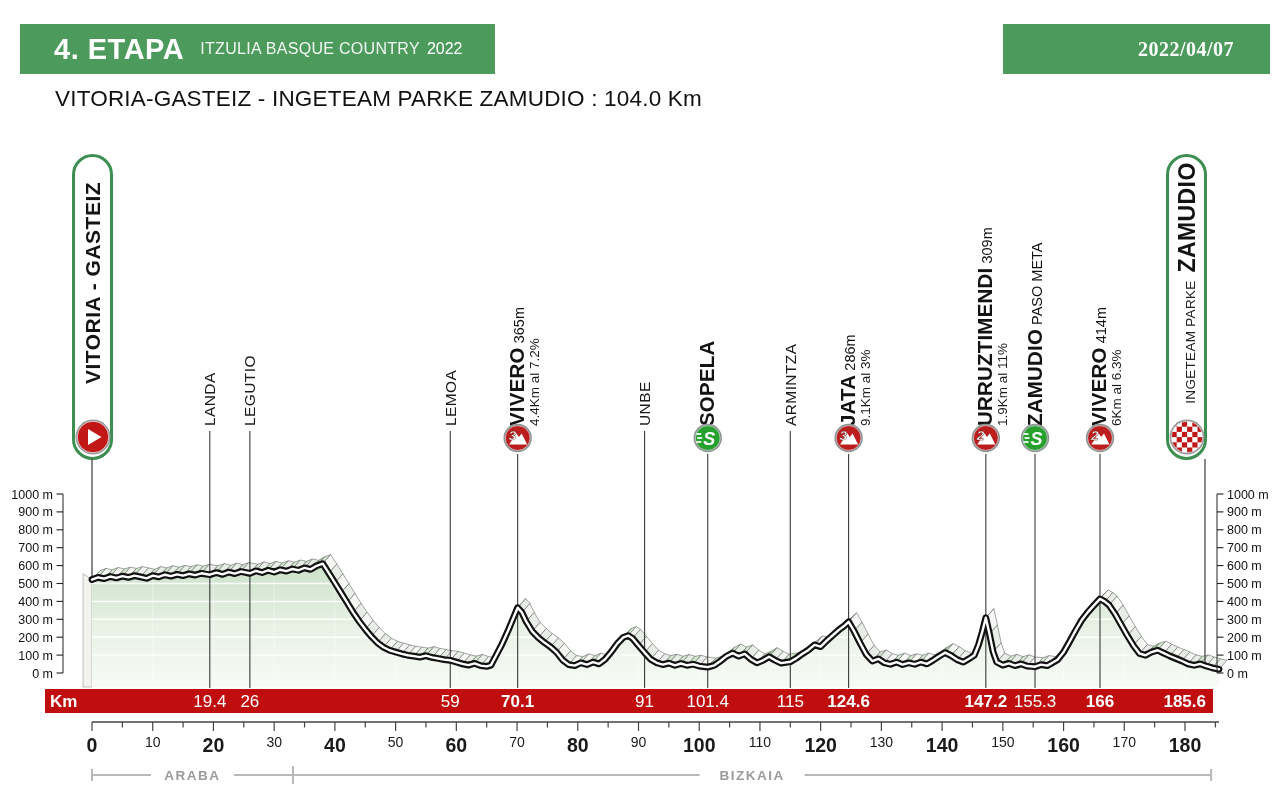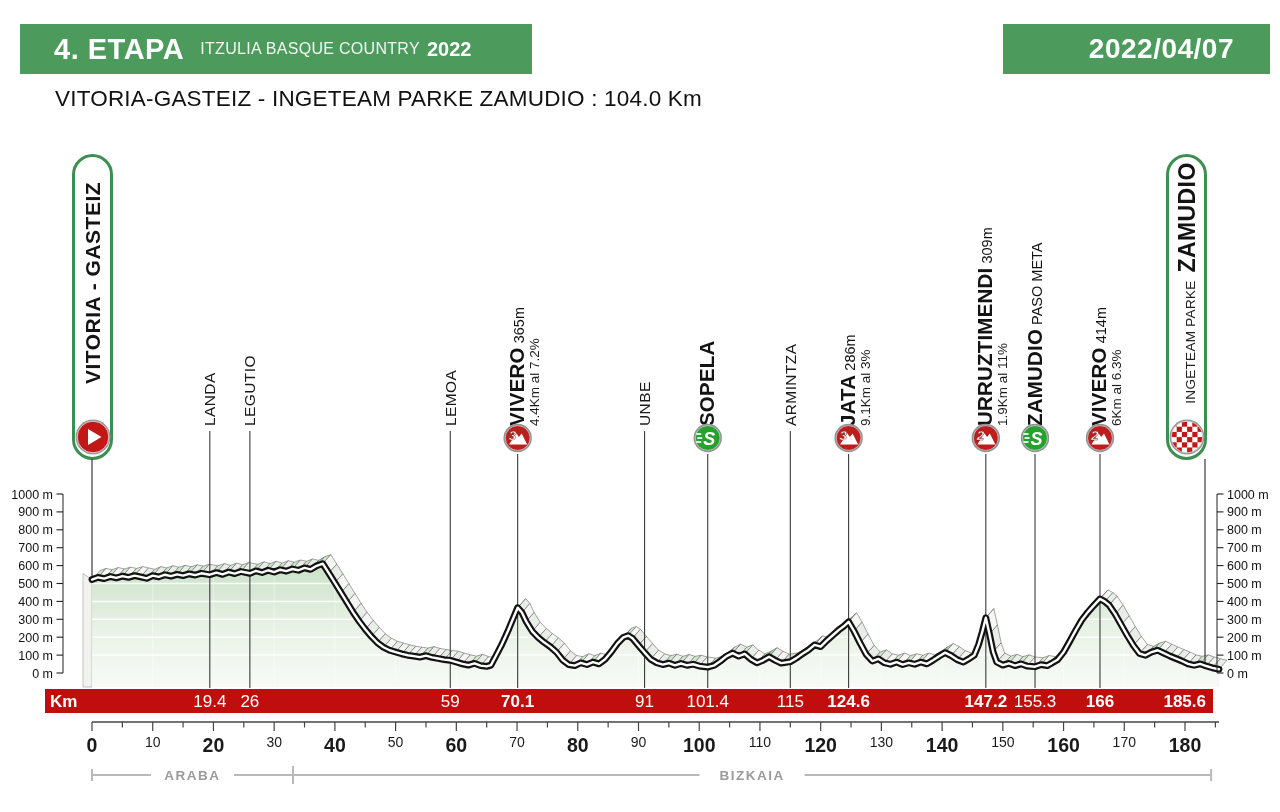--- a/index.html
+++ b/index.html
@@ -1,25 +1,25 @@
 <!DOCTYPE html>
 <html><head>
 <meta charset="utf-8">
 <style>
   html,body{margin:0;padding:0;background:#fff;}
   .canvas{position:relative;width:1280px;height:812px;background:#fff;overflow:hidden;
           font-family:"Liberation Sans",sans-serif;}
-  .title-bar{position:absolute;left:20px;top:24px;width:512px;height:50px;display:flex;
+  .title-bar{position:absolute;left:20px;top:24px;width:475px;height:50px;display:flex;
              align-items:center;padding-left:34px;box-sizing:border-box;}
   .stage-num{color:#fff;font-size:29px;font-weight:bold;letter-spacing:.5px;}
   .race-name{color:#f2f7f2;font-size:16px;font-weight:400;margin-left:16px;letter-spacing:.3px;}
-  .race-year{color:#fff;font-size:20px;font-weight:bold;margin-left:7px;}
+  .race-year{color:#fff;font-size:16px;font-weight:normal;margin-left:7px;}
   .date-box{position:absolute;left:1003px;top:24px;width:267px;height:50px;display:flex;
             align-items:center;justify-content:flex-end;padding-right:36px;box-sizing:border-box;}
-  .date-box span{color:#fff;font-size:28px;font-weight:bold;letter-spacing:.5px;}
+  .date-box span{color:#fff;font-size:20px;font-weight:bold;letter-spacing:.5px;font-family:Liberation Serif, serif;}
   .route-line{position:absolute;left:55px;top:86px;font-size:22.5px;color:#111;letter-spacing:.2px;}
   .route-line .b{font-weight:normal;}
   .capsule{position:absolute;top:154px;width:41px;height:306px;border:3px solid #3d8f51;
            border-radius:22px;background:#fff;box-sizing:border-box;}
   .capsule.start{left:72px;}
   .capsule.finish{left:1166px;}
   .cap-rot{position:absolute;left:50%;top:42%;transform:translate(-50%,-50%) rotate(-90deg);
            white-space:nowrap;}
   .start .cap-rot{font-size:21px;font-weight:bold;letter-spacing:.5px;color:#141414;}
   .finish .cap-rot .pre{font-size:13.5px;font-weight:500;color:#222;letter-spacing:.3px;margin-right:8px;}

